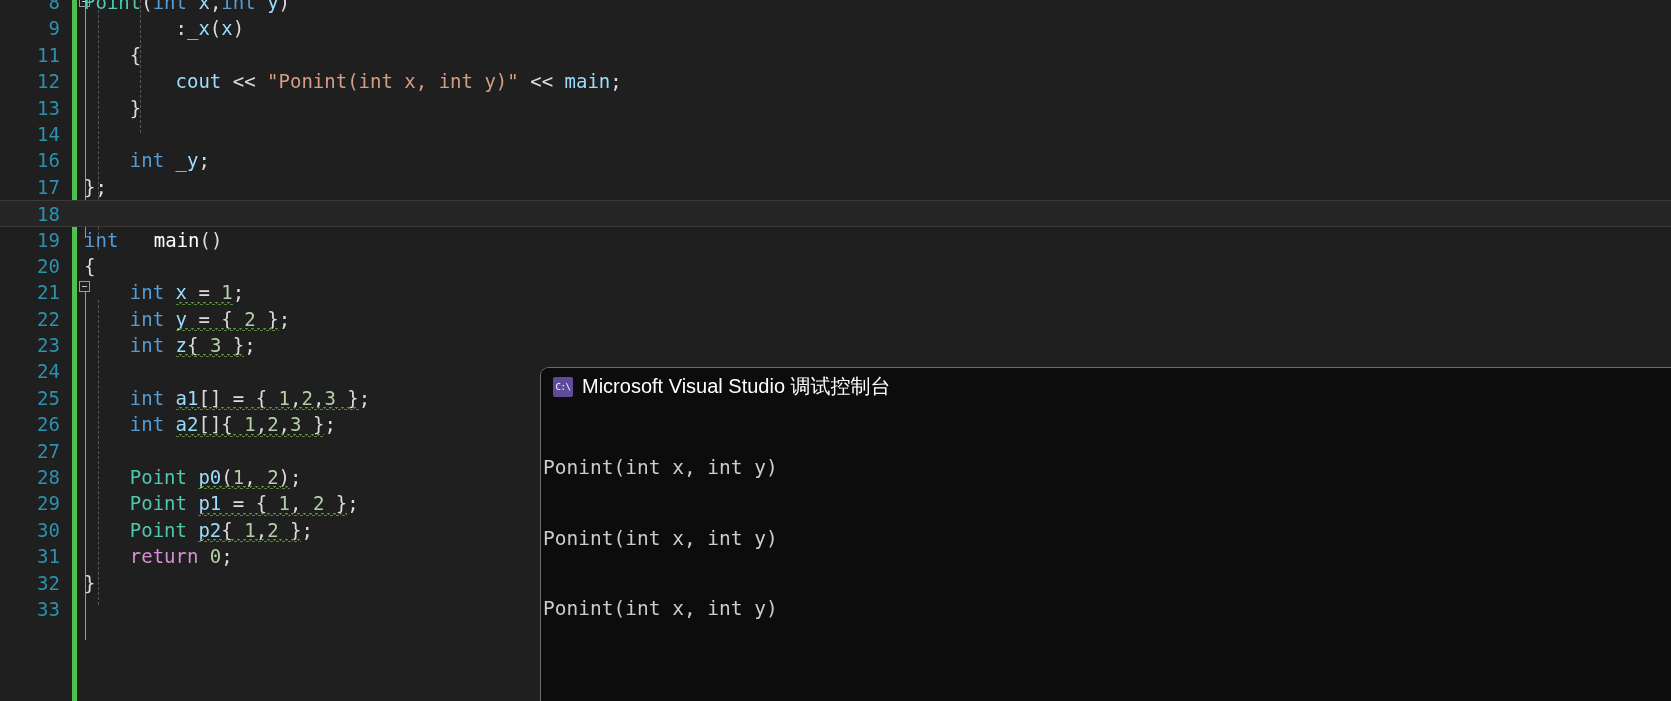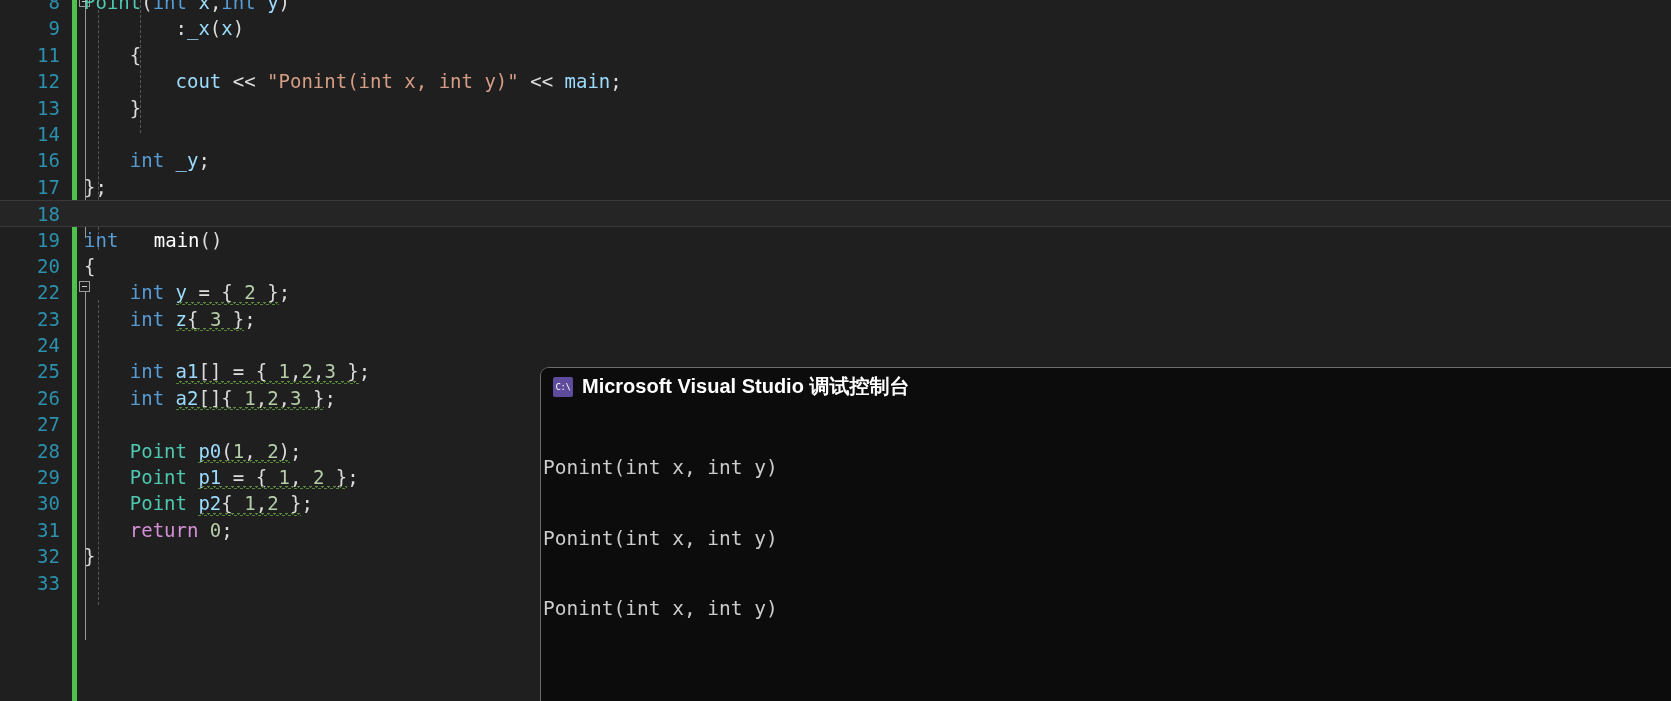--- a/index.html
+++ b/index.html
@@ -162,21 +162,20 @@
     font-size: 9px;
     line-height: 20px;
     text-align: center;
     letter-spacing: -0.5px;
   }
   #console-title {
     color: #ffffff;
     font-family: "Liberation Sans", sans-serif;
     font-size: 20px;
     white-space: nowrap;
-    font-weight: bold;
   }
   #console-body {
     padding: 4px 0 0 2px;
     color: #cccccc;
     font-family: "DejaVu Sans Mono", monospace;
     font-size: 19.5px;
     line-height: 23.5px;
     white-space: pre;
   }
   .cline { white-space: pre; }
@@ -249,20 +248,24 @@
     <div class="row">
       <span class="lnum">19</span>
       <span class="codecell"><span class="kw">int</span> <span class="fn">main</span><span class="punc">()</span></span>
     </div>
 
     <div class="row">
       <span class="lnum">20</span>
       <span class="codecell"><span class="punc">{</span></span>
     </div>
 
+    <div class="row">
+      <span class="lnum">21</span>
+      <span class="codecell">    <span class="kw">int</span> <span class="sq"><span class="ident">x</span> <span class="punc">=</span> <span class="num">1</span></span><span class="punc">;</span></span>
+    </div>
 
     <div class="row">
       <span class="lnum">22</span>
       <span class="codecell">    <span class="kw">int</span> <span class="sq"><span class="ident">y</span> <span class="punc">=</span> <span class="punc">{</span> <span class="num">2</span> <span class="punc">}</span></span><span class="punc">;</span></span>
     </div>
 
     <div class="row">
       <span class="lnum">23</span>
       <span class="codecell">    <span class="kw">int</span> <span class="sq"><span class="ident">z</span><span class="punc">{</span> <span class="num">3</span> <span class="punc">}</span></span><span class="punc">;</span></span>
     </div>

